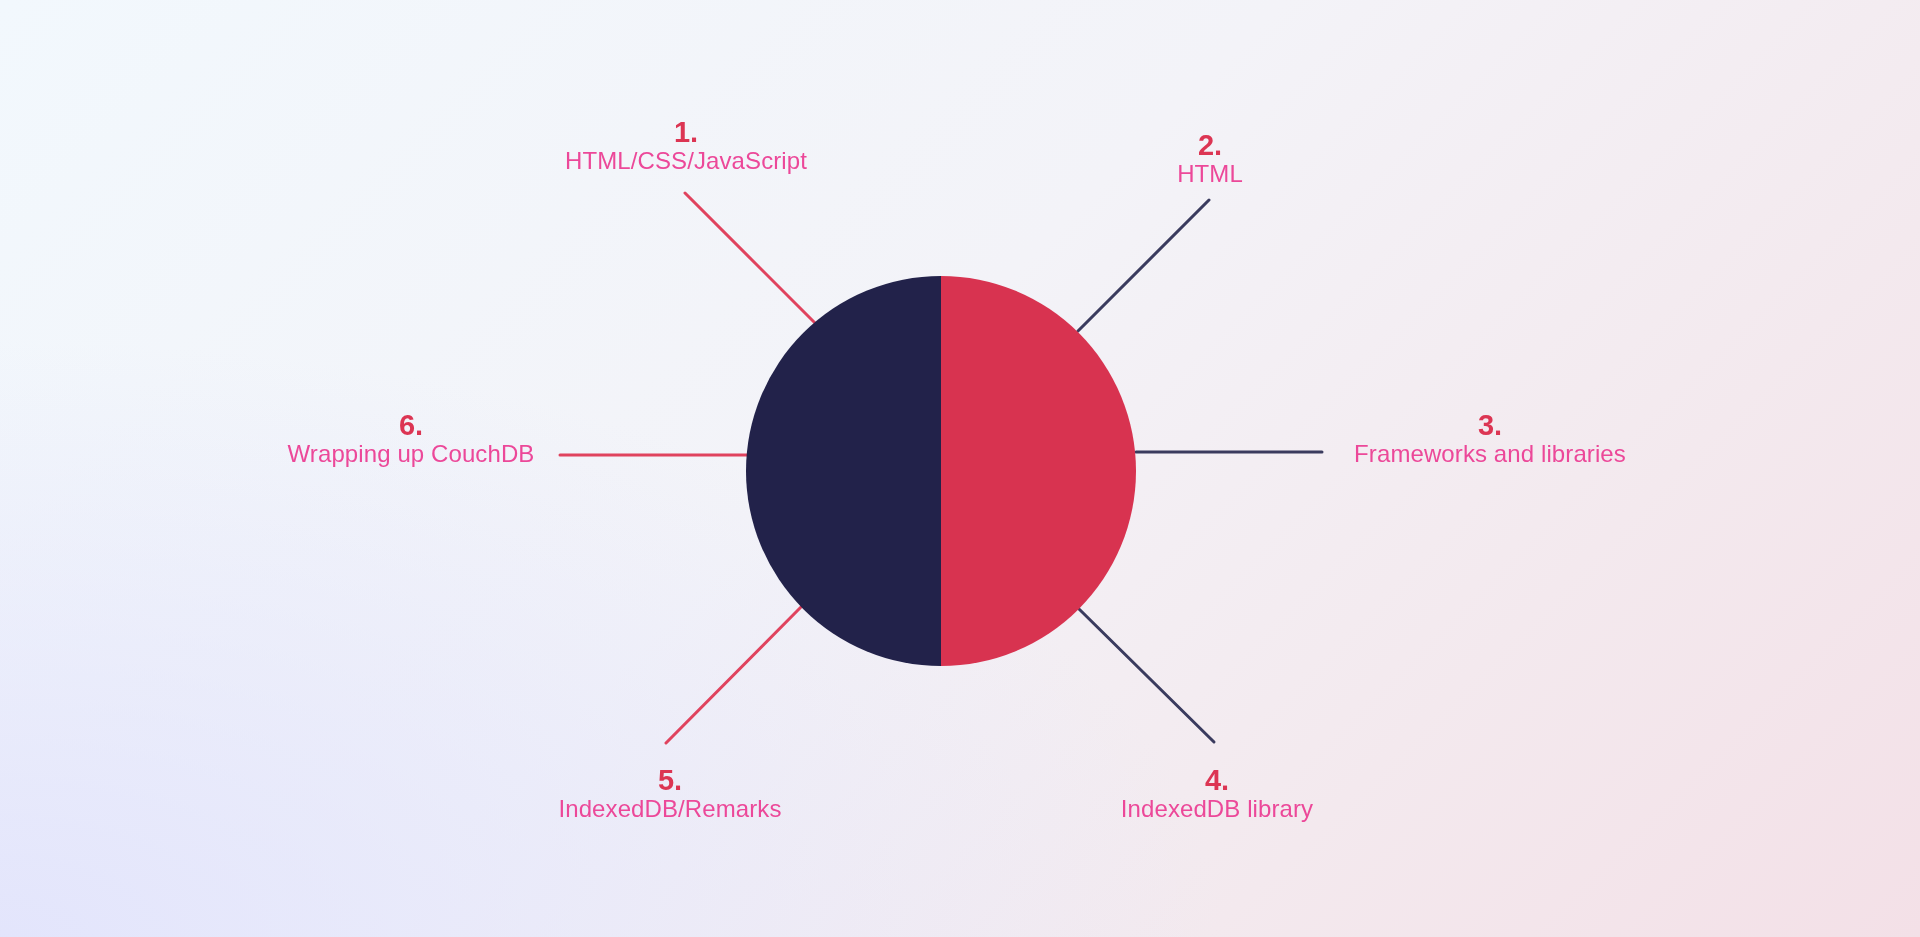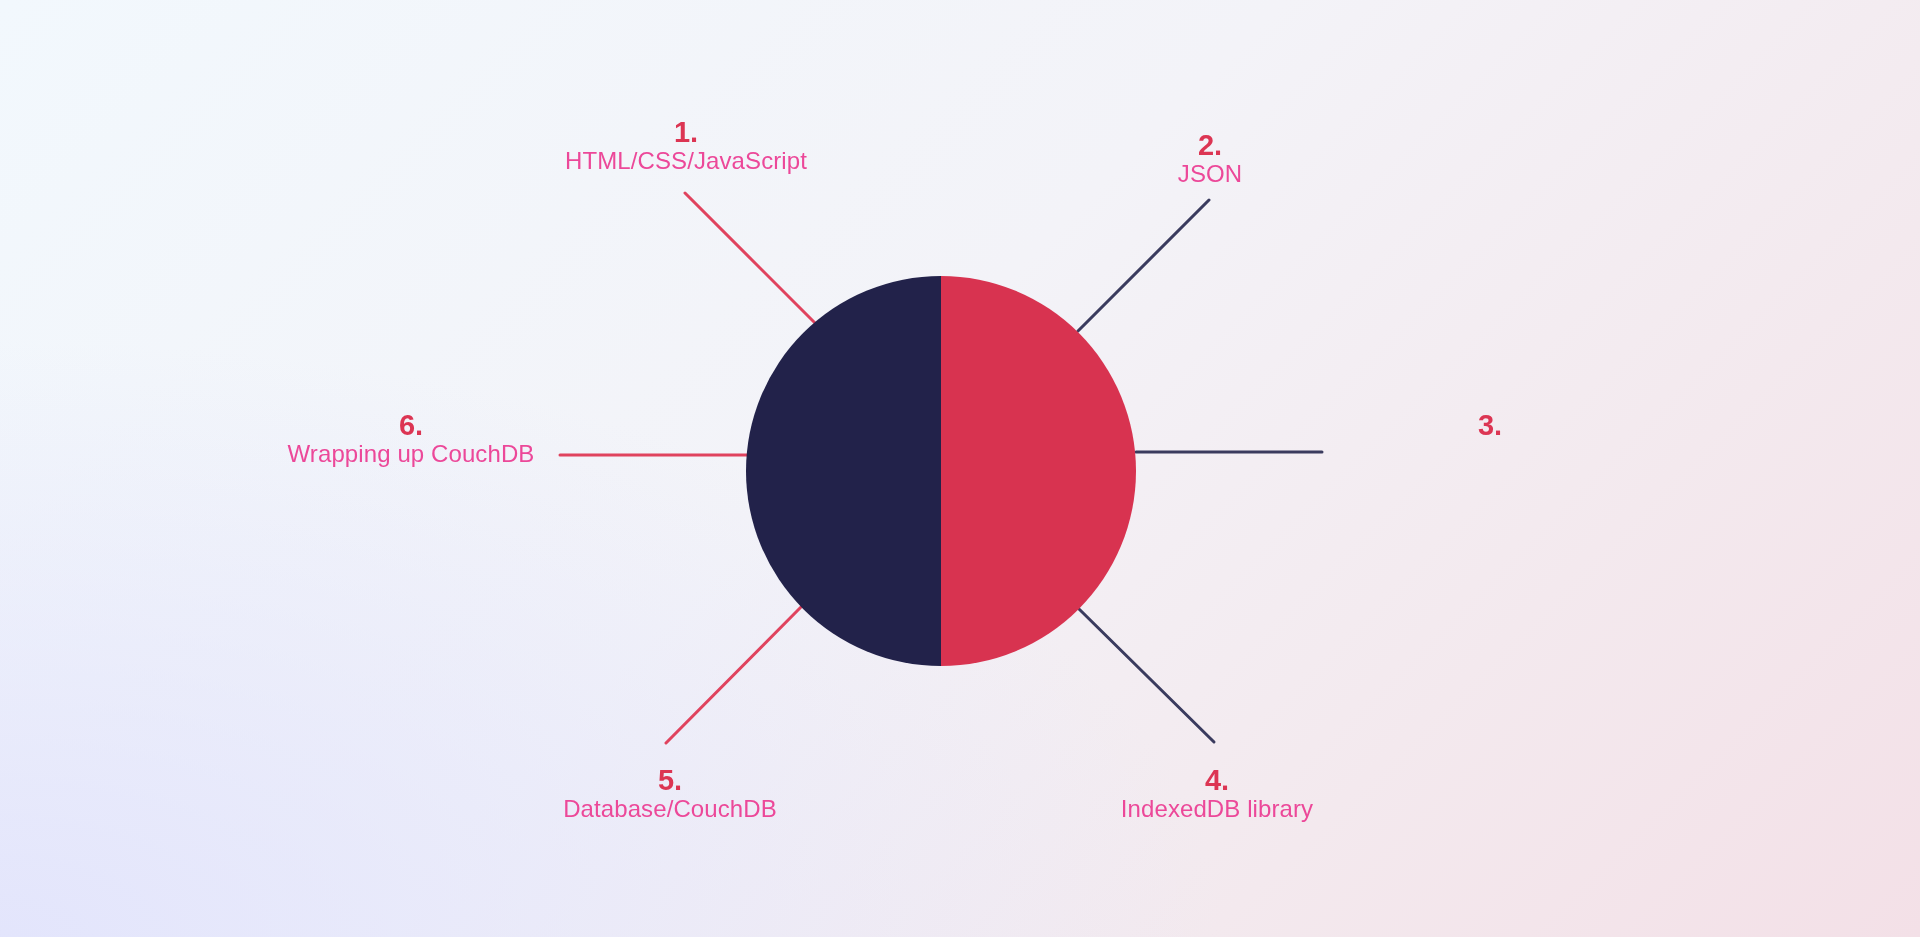--- a/index.html
+++ b/index.html
@@ -67,33 +67,34 @@
   </g>
 </svg>
 
 <div class="label" style="left:686px; top:117px;">
   <span class="num" style="color:#dc3553;">1.</span>
   <span class="text">HTML/CSS/JavaScript</span>
 </div>
 
 <div class="label" style="left:1210px; top:130px;">
   <span class="num" style="color:#dc3553;">2.</span>
-  <span class="text">JSON</span>
+  <span class="text">HTML</span>
 </div>
 
 <div class="label" style="left:1490px; top:410px;">
   <span class="num" style="color:#dc3553;">3.</span>
+  <span class="text">Frameworks and libraries</span>
 </div>
 
 <div class="label" style="left:1217px; top:765px;">
   <span class="num" style="color:#dc3553;">4.</span>
   <span class="text">IndexedDB library</span>
 </div>
 
 <div class="label" style="left:670px; top:765px;">
   <span class="num" style="color:#dc3553;">5.</span>
-  <span class="text">Database/CouchDB</span>
+  <span class="text">IndexedDB/Remarks</span>
 </div>
 
 <div class="label" style="left:411px; top:410px;">
   <span class="num" style="color:#dc3553;">6.</span>
   <span class="text">Wrapping up CouchDB</span>
 </div>
 
 </body></html>

